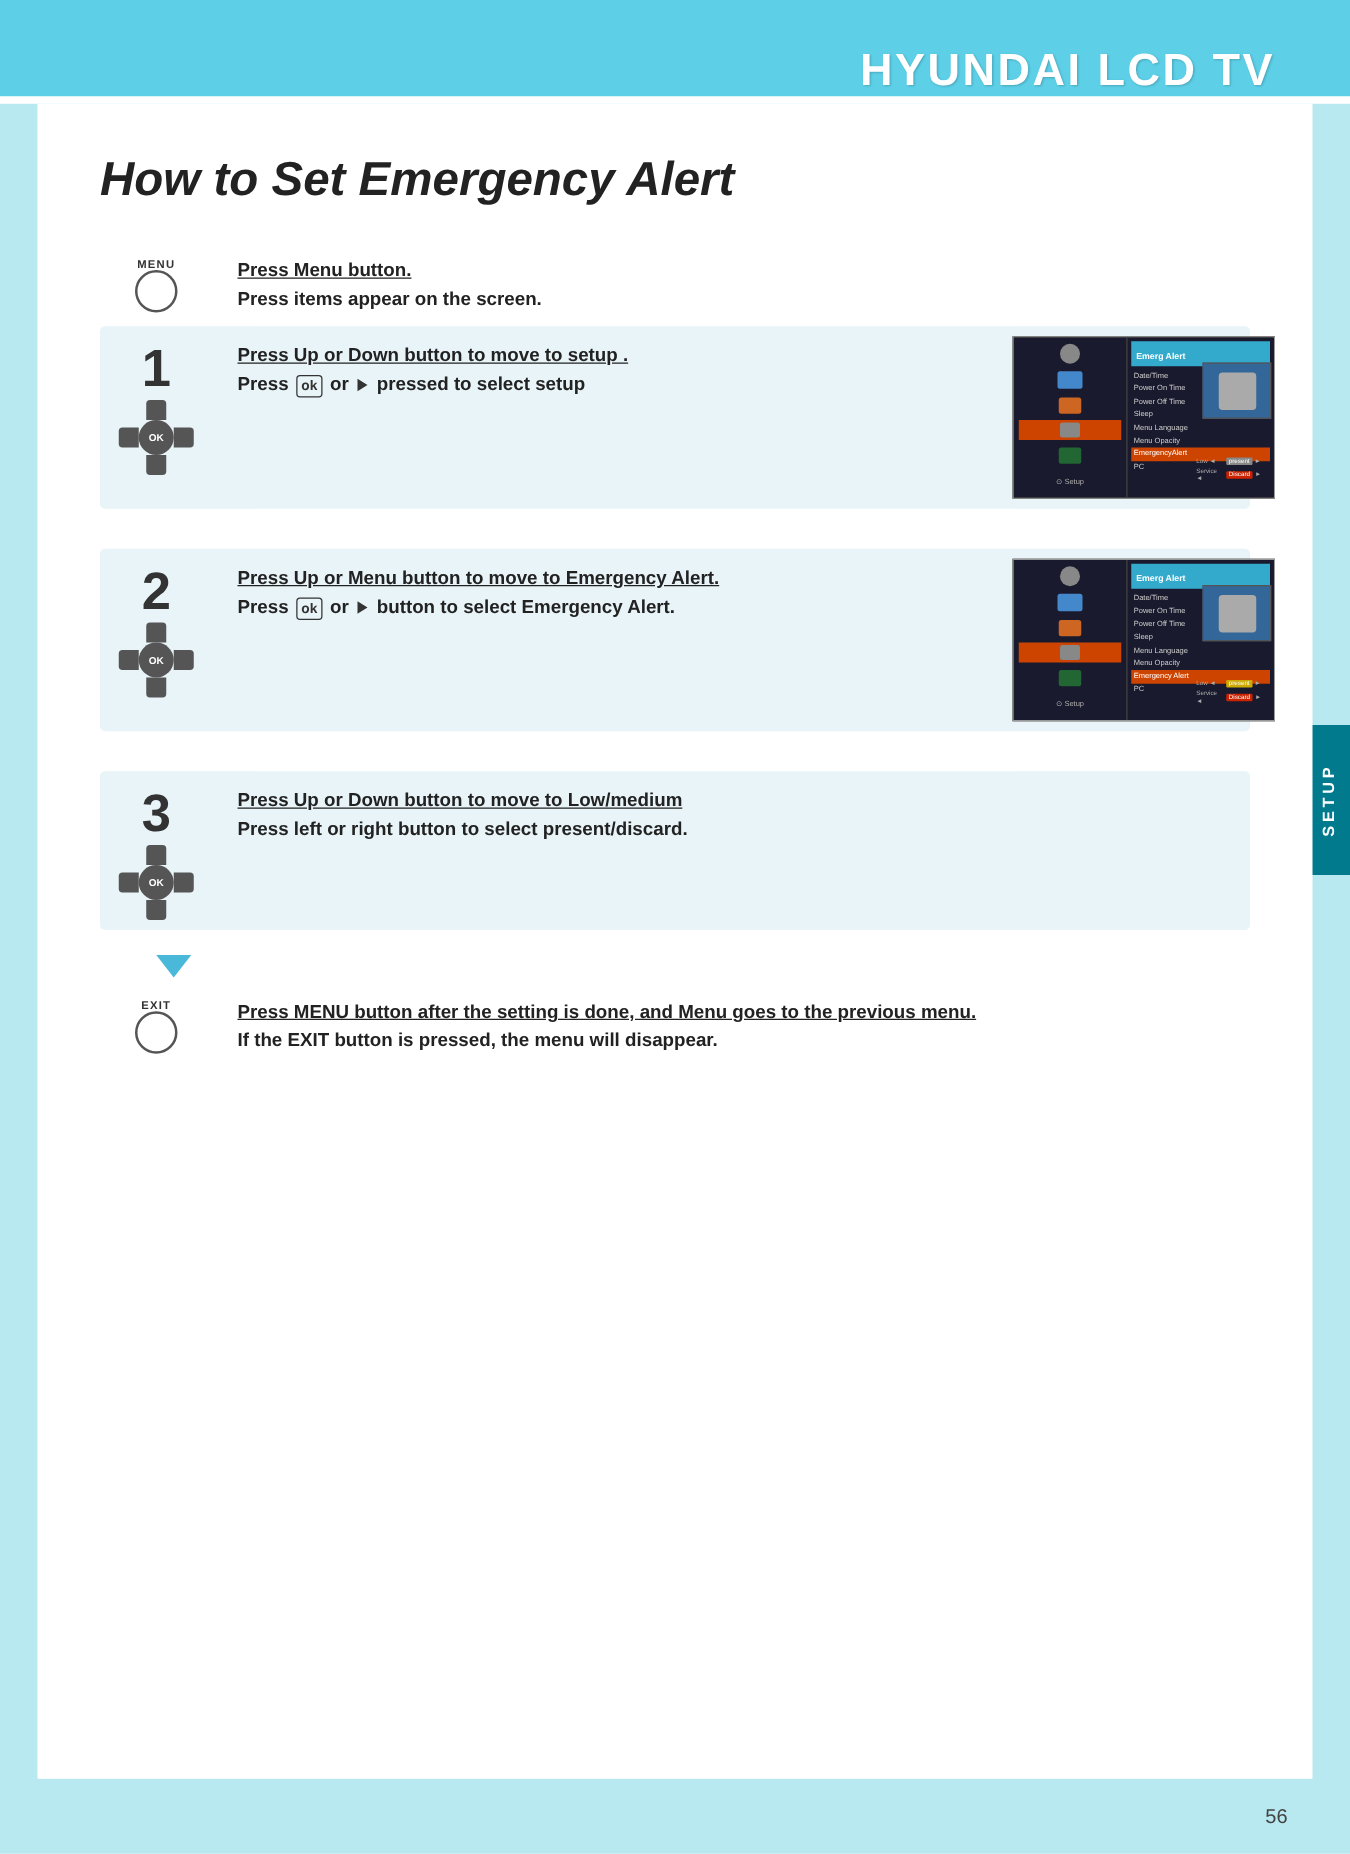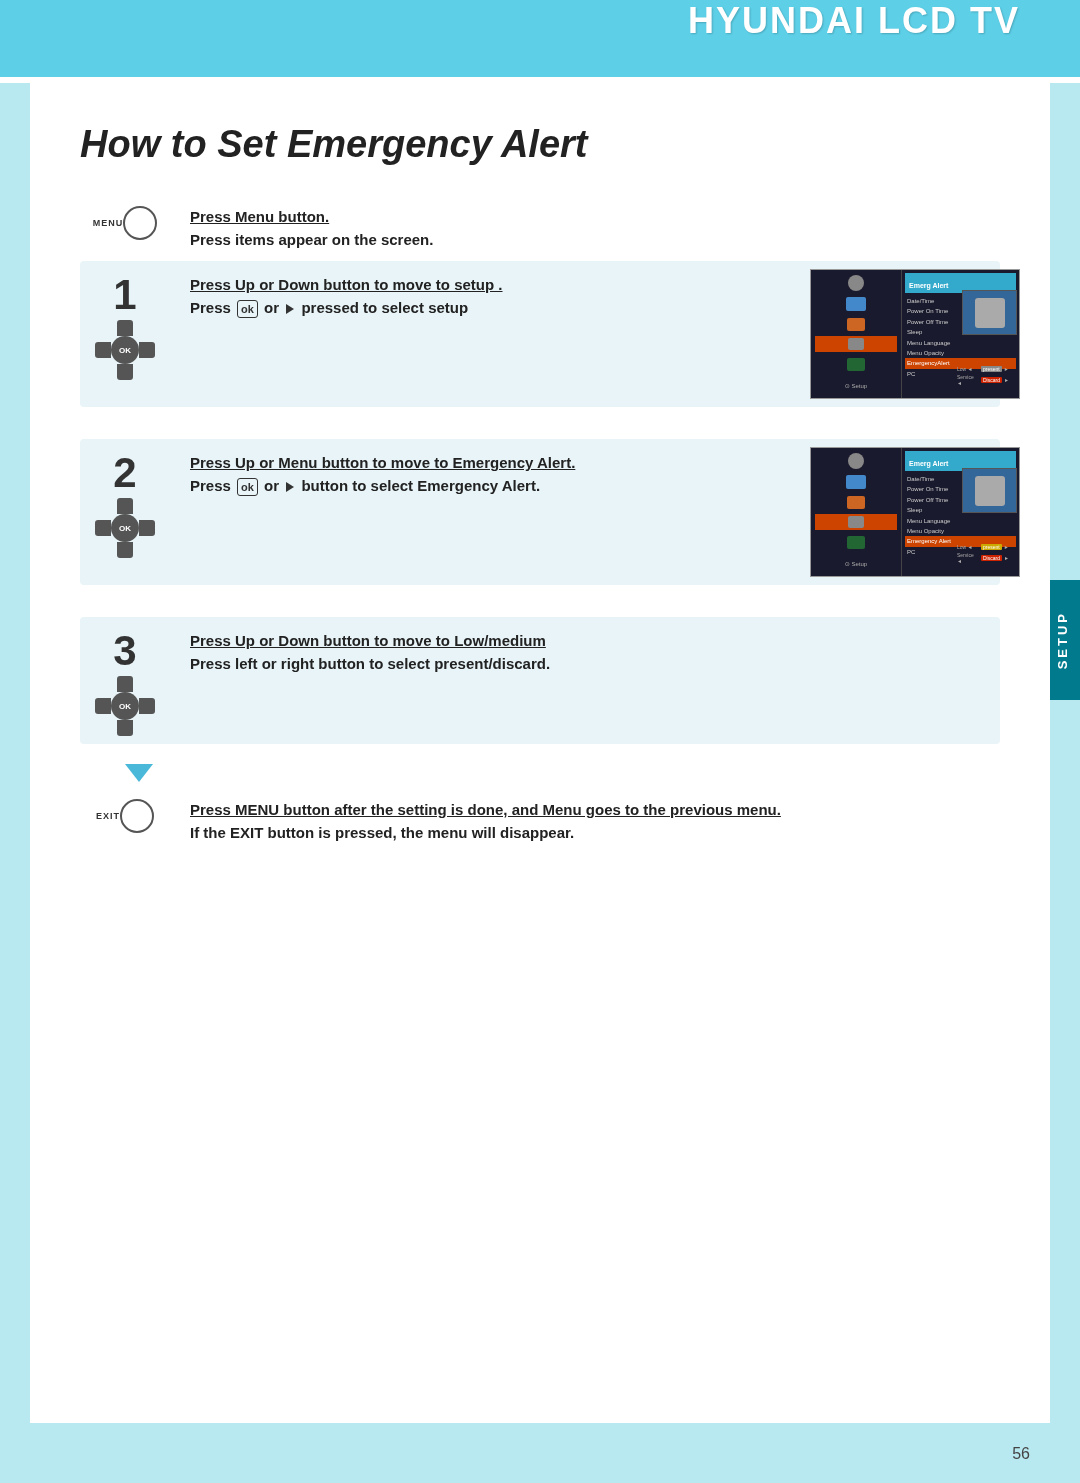--- a/index.html
+++ b/index.html
@@ -11,21 +11,21 @@
       position: relative;
       overflow: hidden;
     }
 
     
     .header-bar {
       width: 100%;
       height: 80px;
       background: #5dd0e8;
       display: flex;
-      align-items: flex-start;
+      align-items: flex-end;
       justify-content: flex-end;
       padding-right: 60px;
       border-bottom: 3px solid #fff;
     }
     .header-title {
       font-size: 36px;
       font-weight: 900;
       color: #fff;
       letter-spacing: 2px;
       text-shadow: 1px 1px 2px rgba(0,0,0,0.2);
@@ -162,21 +162,21 @@
     }
     .dpad-ok-text {
       color: #fff;
       font-size: 8px;
       font-weight: bold;
     }
 
     
     .small-circle-wrap {
       display: flex;
-      flex-direction: row;
+      flex-direction: column;
       align-items: center;
       gap: 0;
     }
     .small-label {
       font-size: 9px;
       font-weight: bold;
       color: #333;
       letter-spacing: 1px;
     }
     .small-circle {

